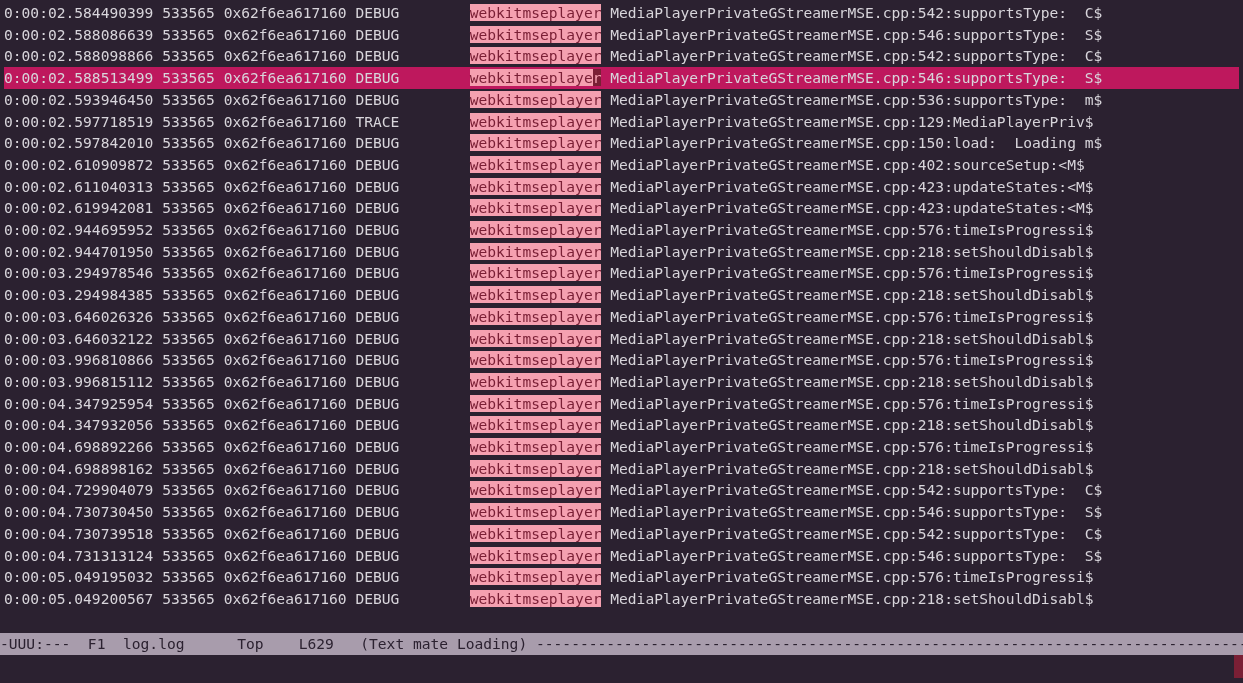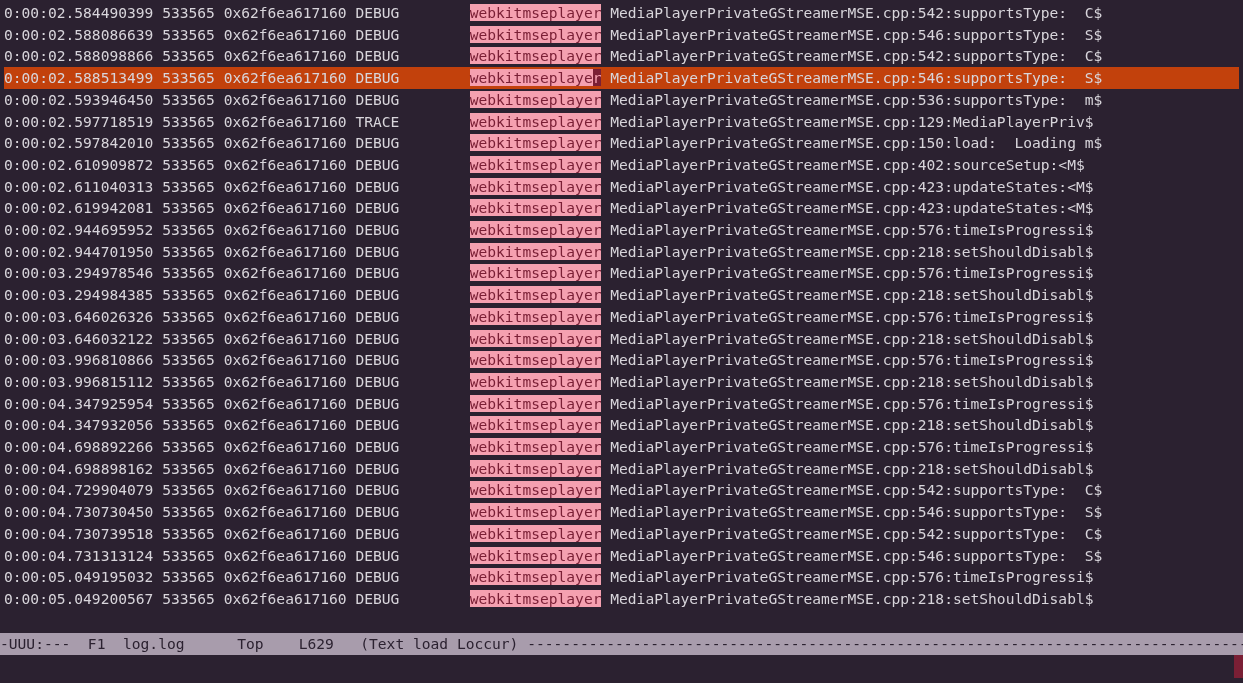--- a/index.html
+++ b/index.html
@@ -1,26 +1,26 @@
 <!DOCTYPE html>
 <html><head>
 <meta charset="utf-8">
 <style>
   html,body{margin:0;padding:0;background:#2b2130;width:1243px;height:683px;overflow:hidden;}
   .log-area{font-family:"DejaVu Sans Mono","Liberation Mono",monospace;font-size:14.6px;line-height:21.7px;color:#d8d5db;padding:2px 4px 0 4px;white-space:pre;}
   .row{display:block;}
-  .current{background:#c2410c;}
+  .current{background:#be185d;}
   .hl{background:#f5a0b0;color:#7a1f35;}
   .cursor{background:#7a1f35;color:#f5a0b0;}
   .modeline{position:absolute;top:633px;left:0;width:1243px;height:22px;background:#a89cac;color:#2b2130;font-family:"DejaVu Sans Mono","Liberation Mono",monospace;font-size:14.6px;line-height:22px;white-space:pre;overflow:hidden;}
   .modeline .bold{font-weight:normal;}
   .minib{position:absolute;top:655px;left:0;width:1234px;height:23px;background:#2b2130;}
   .minib-caret{position:absolute;top:655px;left:1234px;width:9px;height:23px;background:#7a1f35;}
 </style>
 </head>
 <body>
 
 <div class="log-area" id="log"><span class="row">0:00:02.584490399 533565 0x62f6ea617160 DEBUG        <span class="hl">webkitmseplayer</span> MediaPlayerPrivateGStreamerMSE.cpp:542:supportsType:  C$</span><span class="row">0:00:02.588086639 533565 0x62f6ea617160 DEBUG        <span class="hl">webkitmseplayer</span> MediaPlayerPrivateGStreamerMSE.cpp:546:supportsType:  S$</span><span class="row">0:00:02.588098866 533565 0x62f6ea617160 DEBUG        <span class="hl">webkitmseplayer</span> MediaPlayerPrivateGStreamerMSE.cpp:542:supportsType:  C$</span><span class="row current">0:00:02.588513499 533565 0x62f6ea617160 DEBUG        <span class="hl">webkitmseplaye</span><span class="cursor">r</span> MediaPlayerPrivateGStreamerMSE.cpp:546:supportsType:  S$</span><span class="row">0:00:02.593946450 533565 0x62f6ea617160 DEBUG        <span class="hl">webkitmseplayer</span> MediaPlayerPrivateGStreamerMSE.cpp:536:supportsType:  m$</span><span class="row">0:00:02.597718519 533565 0x62f6ea617160 TRACE        <span class="hl">webkitmseplayer</span> MediaPlayerPrivateGStreamerMSE.cpp:129:MediaPlayerPriv$</span><span class="row">0:00:02.597842010 533565 0x62f6ea617160 DEBUG        <span class="hl">webkitmseplayer</span> MediaPlayerPrivateGStreamerMSE.cpp:150:load:  Loading m$</span><span class="row">0:00:02.610909872 533565 0x62f6ea617160 DEBUG        <span class="hl">webkitmseplayer</span> MediaPlayerPrivateGStreamerMSE.cpp:402:sourceSetup:&lt;M$</span><span class="row">0:00:02.611040313 533565 0x62f6ea617160 DEBUG        <span class="hl">webkitmseplayer</span> MediaPlayerPrivateGStreamerMSE.cpp:423:updateStates:&lt;M$</span><span class="row">0:00:02.619942081 533565 0x62f6ea617160 DEBUG        <span class="hl">webkitmseplayer</span> MediaPlayerPrivateGStreamerMSE.cpp:423:updateStates:&lt;M$</span><span class="row">0:00:02.944695952 533565 0x62f6ea617160 DEBUG        <span class="hl">webkitmseplayer</span> MediaPlayerPrivateGStreamerMSE.cpp:576:timeIsProgressi$</span><span class="row">0:00:02.944701950 533565 0x62f6ea617160 DEBUG        <span class="hl">webkitmseplayer</span> MediaPlayerPrivateGStreamerMSE.cpp:218:setShouldDisabl$</span><span class="row">0:00:03.294978546 533565 0x62f6ea617160 DEBUG        <span class="hl">webkitmseplayer</span> MediaPlayerPrivateGStreamerMSE.cpp:576:timeIsProgressi$</span><span class="row">0:00:03.294984385 533565 0x62f6ea617160 DEBUG        <span class="hl">webkitmseplayer</span> MediaPlayerPrivateGStreamerMSE.cpp:218:setShouldDisabl$</span><span class="row">0:00:03.646026326 533565 0x62f6ea617160 DEBUG        <span class="hl">webkitmseplayer</span> MediaPlayerPrivateGStreamerMSE.cpp:576:timeIsProgressi$</span><span class="row">0:00:03.646032122 533565 0x62f6ea617160 DEBUG        <span class="hl">webkitmseplayer</span> MediaPlayerPrivateGStreamerMSE.cpp:218:setShouldDisabl$</span><span class="row">0:00:03.996810866 533565 0x62f6ea617160 DEBUG        <span class="hl">webkitmseplayer</span> MediaPlayerPrivateGStreamerMSE.cpp:576:timeIsProgressi$</span><span class="row">0:00:03.996815112 533565 0x62f6ea617160 DEBUG        <span class="hl">webkitmseplayer</span> MediaPlayerPrivateGStreamerMSE.cpp:218:setShouldDisabl$</span><span class="row">0:00:04.347925954 533565 0x62f6ea617160 DEBUG        <span class="hl">webkitmseplayer</span> MediaPlayerPrivateGStreamerMSE.cpp:576:timeIsProgressi$</span><span class="row">0:00:04.347932056 533565 0x62f6ea617160 DEBUG        <span class="hl">webkitmseplayer</span> MediaPlayerPrivateGStreamerMSE.cpp:218:setShouldDisabl$</span><span class="row">0:00:04.698892266 533565 0x62f6ea617160 DEBUG        <span class="hl">webkitmseplayer</span> MediaPlayerPrivateGStreamerMSE.cpp:576:timeIsProgressi$</span><span class="row">0:00:04.698898162 533565 0x62f6ea617160 DEBUG        <span class="hl">webkitmseplayer</span> MediaPlayerPrivateGStreamerMSE.cpp:218:setShouldDisabl$</span><span class="row">0:00:04.729904079 533565 0x62f6ea617160 DEBUG        <span class="hl">webkitmseplayer</span> MediaPlayerPrivateGStreamerMSE.cpp:542:supportsType:  C$</span><span class="row">0:00:04.730730450 533565 0x62f6ea617160 DEBUG        <span class="hl">webkitmseplayer</span> MediaPlayerPrivateGStreamerMSE.cpp:546:supportsType:  S$</span><span class="row">0:00:04.730739518 533565 0x62f6ea617160 DEBUG        <span class="hl">webkitmseplayer</span> MediaPlayerPrivateGStreamerMSE.cpp:542:supportsType:  C$</span><span class="row">0:00:04.731313124 533565 0x62f6ea617160 DEBUG        <span class="hl">webkitmseplayer</span> MediaPlayerPrivateGStreamerMSE.cpp:546:supportsType:  S$</span><span class="row">0:00:05.049195032 533565 0x62f6ea617160 DEBUG        <span class="hl">webkitmseplayer</span> MediaPlayerPrivateGStreamerMSE.cpp:576:timeIsProgressi$</span><span class="row">0:00:05.049200567 533565 0x62f6ea617160 DEBUG        <span class="hl">webkitmseplayer</span> MediaPlayerPrivateGStreamerMSE.cpp:218:setShouldDisabl$</span></div>
 
-<div class="modeline"><span>-UUU:---  F1  </span><span class="bold">log.log</span><span>      Top    L629   (Text load Loccur) </span><span>------------------------------------------------------------------------------------------</span></div>
+<div class="modeline"><span>-UUU:---  F1  </span><span class="bold">log.log</span><span>      Top    L629   (Text mate Loading) </span><span>------------------------------------------------------------------------------------------</span></div>
 
 <div class="minib"></div>
 <div class="minib-caret"></div>
 
 </body></html>

